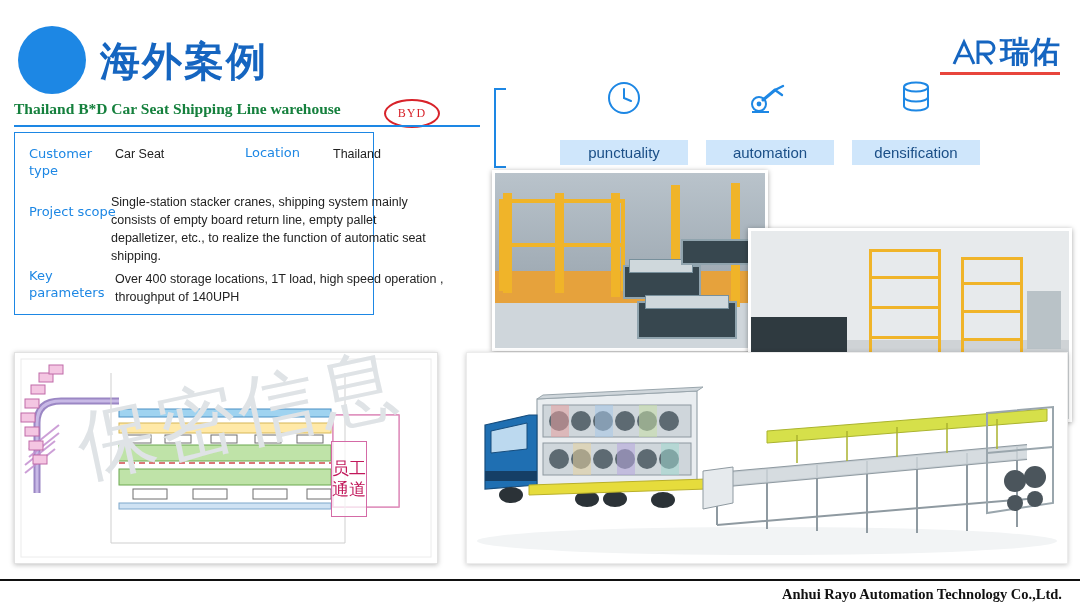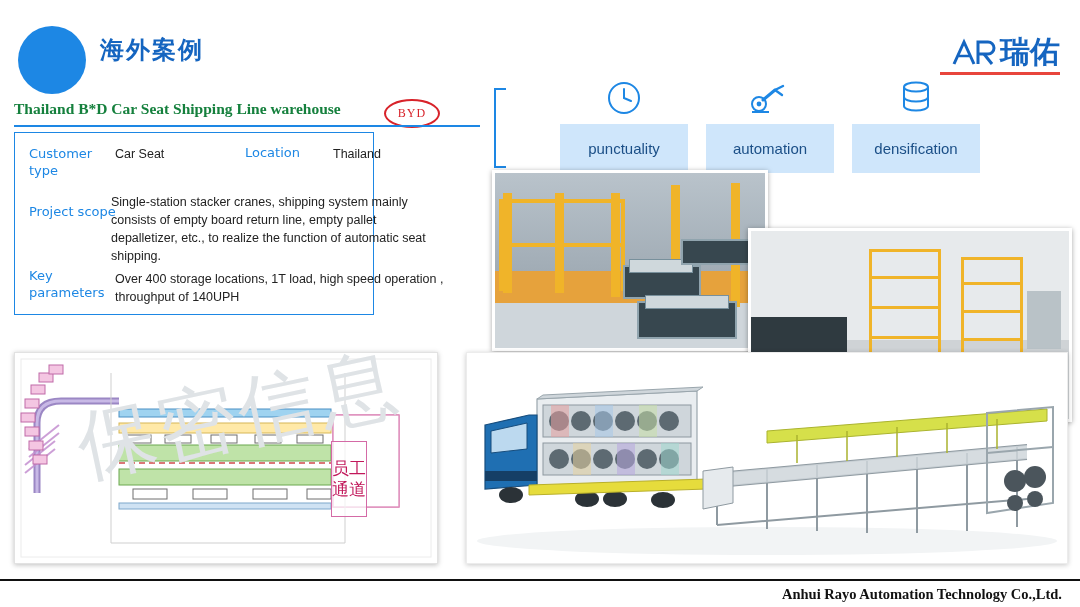--- a/index.html
+++ b/index.html
@@ -23,21 +23,21 @@
     top: 26px;
     width: 68px;
     height: 68px;
     border-radius: 50%;
     background: #1d87e4;
   }
   .hdr-title {
     position: absolute;
     left: 100px;
     top: 34px;
-    font-size: 24px;
+    font-size: 40px;
     font-weight: bold;
     color: #1565c0;
     letter-spacing: 2px;
     font-family: "DejaVu Sans", sans-serif;
   }
   .brand {
     position: absolute;
     right: 20px;
     top: 36px;
     display: flex;
@@ -145,25 +145,25 @@
     position: absolute;
     left: 560px;
     top: 78px;
     display: flex;
     gap: 18px;
     align-items: flex-start;
   }
   .feat { width: 128px; text-align: center; }
   .feat-icon { height: 40px; display: flex; align-items: center; justify-content: center; }
   .feat-tag {
-    margin-top: 6px;
+    margin-top: 22px;
     background: #cfe6fb;
     color: #1b4f87;
     font-size: 15px;
-    padding: 16px 2px;
+    padding: 4px 2px;
     font-family: "Liberation Sans", sans-serif;
   }
 
   
   .photo {
     position: absolute;
     background: #e9ecef;
     border: 3px solid #ffffff;
     box-shadow: 0 1px 5px rgba(0,0,0,.35);
     overflow: hidden;

